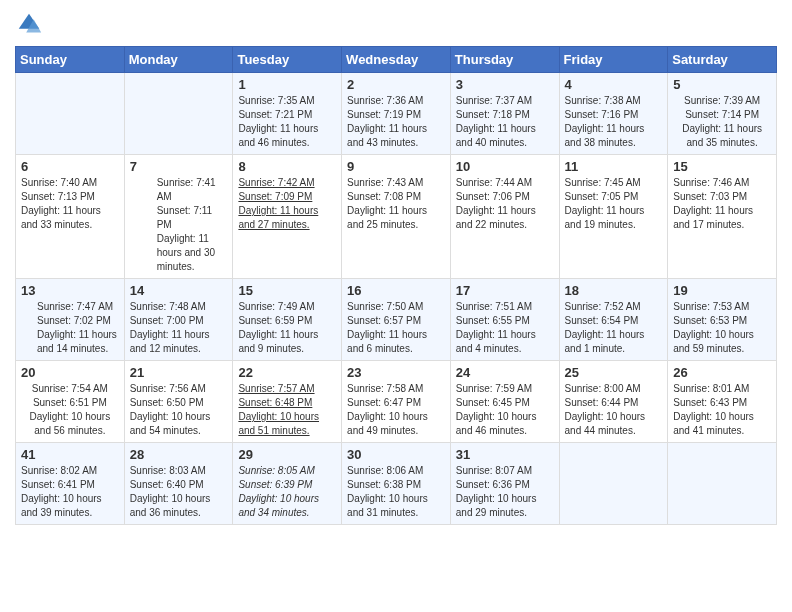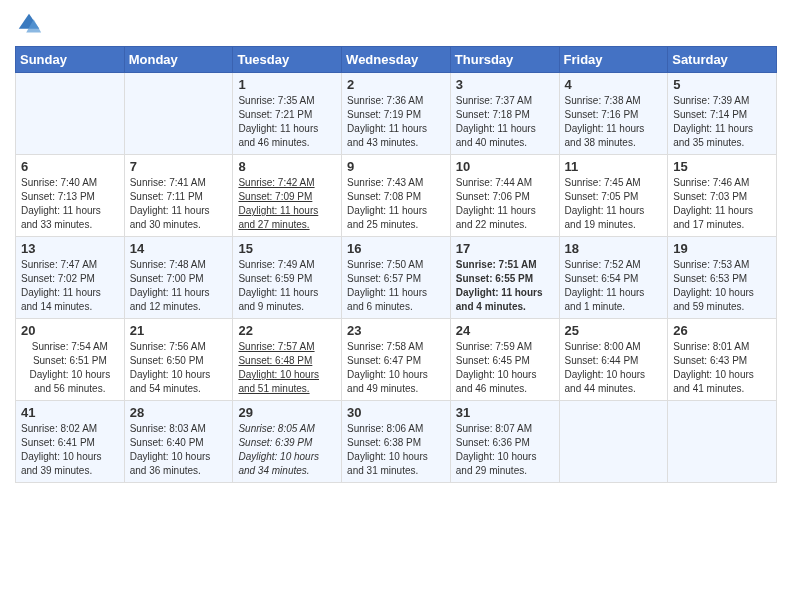--- a/index.html
+++ b/index.html
@@ -151,35 +151,35 @@
 Daylight: 11 hours and 40 minutes.</div>
           </td>
           <td>
             <span class="day-num">4</span>
             <div class="cell-content" style="white-space: pre-line;">Sunrise: 7:38 AM
 Sunset: 7:16 PM
 Daylight: 11 hours and 38 minutes.</div>
           </td>
           <td>
             <span class="day-num">5</span>
-            <div class="cell-content" style="white-space: pre-line;">Sunrise: 7:39 AM
+            <div class="cell-content" style="white-space: pre-line; text-align: center;">Sunrise: 7:39 AM
 Sunset: 7:14 PM
 Daylight: 11 hours and 35 minutes.</div>
           </td>
         </tr>
         <tr>
           <td>
             <span class="day-num">6</span>
             <div class="cell-content" style="white-space: pre-line;">Sunrise: 7:40 AM
 Sunset: 7:13 PM
 Daylight: 11 hours and 33 minutes.</div>
           </td>
           <td>
             <span class="day-num">7</span>
-            <div class="cell-content" style="white-space: pre-line;">Sunrise: 7:41 AM
+            <div class="cell-content" style="white-space: pre-line; margin-left: 27px;">Sunrise: 7:41 AM
 Sunset: 7:11 PM
 Daylight: 11 hours and 30 minutes.</div>
           </td>
           <td>
             <span class="day-num">8</span>
             <div class="cell-content" style="white-space: pre-line; text-decoration: underline;">Sunrise: 7:42 AM
 Sunset: 7:09 PM
 Daylight: 11 hours and 27 minutes.</div>
           </td>
           <td>
@@ -203,21 +203,21 @@
           <td>
             <span class="day-num">15</span>
             <div class="cell-content" style="white-space: pre-line;">Sunrise: 7:46 AM
 Sunset: 7:03 PM
 Daylight: 11 hours and 17 minutes.</div>
           </td>
         </tr>
         <tr>
           <td>
             <span class="day-num">13</span>
-            <div class="cell-content" style="white-space: pre-line;">Sunrise: 7:47 AM
+            <div class="cell-content" style="white-space: pre-line; margin-left: 16px;">Sunrise: 7:47 AM
 Sunset: 7:02 PM
 Daylight: 11 hours and 14 minutes.</div>
           </td>
           <td>
             <span class="day-num">14</span>
             <div class="cell-content" style="white-space: pre-line;">Sunrise: 7:48 AM
 Sunset: 7:00 PM
 Daylight: 11 hours and 12 minutes.</div>
           </td>
           <td>
@@ -227,21 +227,21 @@
 Daylight: 11 hours and 9 minutes.</div>
           </td>
           <td>
             <span class="day-num">16</span>
             <div class="cell-content" style="white-space: pre-line;">Sunrise: 7:50 AM
 Sunset: 6:57 PM
 Daylight: 11 hours and 6 minutes.</div>
           </td>
           <td>
             <span class="day-num">17</span>
-            <div class="cell-content" style="white-space: pre-line; font-weight: bold;">Sunrise: 7:51 AM
+            <div class="cell-content" style="white-space: pre-line;">Sunrise: 7:51 AM
 Sunset: 6:55 PM
 Daylight: 11 hours and 4 minutes.</div>
           </td>
           <td>
             <span class="day-num">18</span>
             <div class="cell-content" style="white-space: pre-line;">Sunrise: 7:52 AM
 Sunset: 6:54 PM
 Daylight: 11 hours and 1 minute.</div>
           </td>
           <td>

